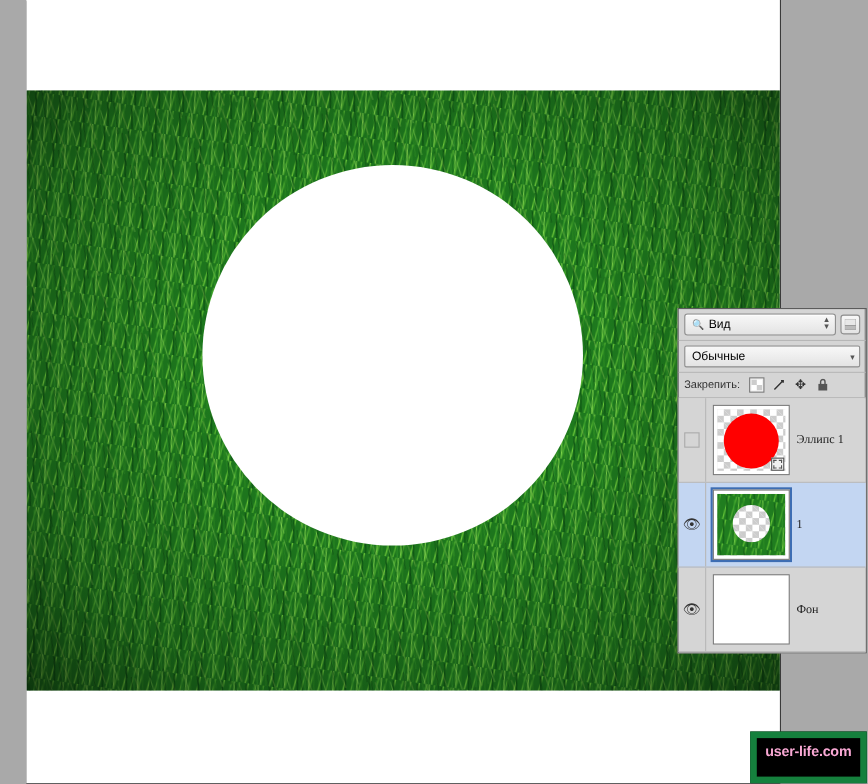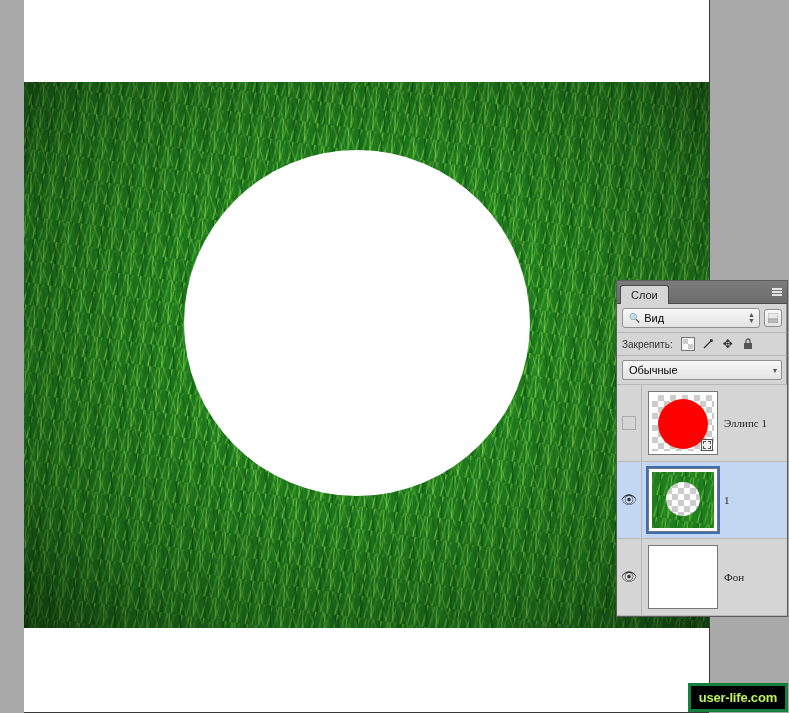--- a/index.html
+++ b/index.html
@@ -251,26 +251,26 @@
     background-position: 0 0, 6px 6px;
     background-color: #fff;
   }
 
   
   .watermark {
     position: absolute;
     right: 1px;
     bottom: 1px;
     background: #000;
-    color: #bef264;
+    color: #f9a8d4;
     font-family: Arial, sans-serif;
     font-weight: bold;
     font-size: 13px;
-    padding: 4px 8px 4px 8px;
-    border: 3px solid #15803d;
+    padding: 4px 8px 16px 8px;
+    border: 6px solid #15803d;
     letter-spacing: -0.2px;
   }
 </style>
 </head>
 <body>
 
 <div class="canvas-wrap">
   <div class="grass">
     <svg width="685" height="546" viewBox="0 0 685 546" preserveAspectRatio="none">
       <defs>
@@ -295,38 +295,39 @@
       <rect width="685" height="546" fill="url(#gp)"></rect>
       <rect width="685" height="546" fill="url(#gp2)"></rect>
     </svg>
     <div class="vignette"></div>
     <div class="hole"></div>
   </div>
 </div>
 
 <div class="panel">
 
-  <div class="panel-tabs">
-    <div class="panel-tab">Слои</div>
-    <div class="panel-menu-icon">
-        <span></span>
-      </div>
-  </div>
 
   <div class="panel-row">
     <div class="kind-select">
       <span class="mag">🔍</span>
       <span>Вид</span>
       <span class="arrows">▲<br>▼</span>
     </div>
     <div class="filter-icon">
       <svg width="10" height="10" viewBox="0 0 10 10">
           <rect x="0" y="0" width="10" height="6" fill="#e8e8e8" stroke="#888" stroke-width="0.5"></rect>
           <rect x="0" y="6" width="10" height="4" fill="#bbb" stroke="#888" stroke-width="0.5"></rect>
         </svg>
+    </div>
+  </div>
+
+  <div class="panel-row">
+    <div class="blend-select">
+      <span>Обычные</span>
+      <span class="tri">▾</span>
     </div>
   </div>
 
   <div class="panel-row lock-row">
     <span>Закрепить:</span>
     <div class="lock-icons">
       <span class="boxed">
         <svg width="10" height="10" viewBox="0 0 10 10">
             <rect width="10" height="10" fill="#fff"></rect>
             <rect x="0" y="0" width="5" height="5" fill="#ccc"></rect>
@@ -341,27 +342,20 @@
       <span>✥</span>
       <span>
         <svg width="10" height="12" viewBox="0 0 10 12">
             <rect x="1" y="5" width="8" height="6" fill="#555"></rect>
             <path d="M3 5 V3 a2 2 0 0 1 4 0 V5" stroke="#555" stroke-width="1.3" fill="none"></path>
           </svg>
       </span>
     </div>
   </div>
 
-  <div class="panel-row">
-    <div class="blend-select">
-      <span>Обычные</span>
-      <span class="tri">▾</span>
-    </div>
-  </div>
-
   <div class="layer-list">
 
     <div class="layer-item">
       <div class="vis-col">
         <span class="empty-box"></span>
       </div>
       <div class="thumb">
         <div class="inner checker">
           <div style="position:absolute;left:6px;top:4px;width:50px;height:50px;border-radius:50%;background:#ff0000;"></div>
         </div>

